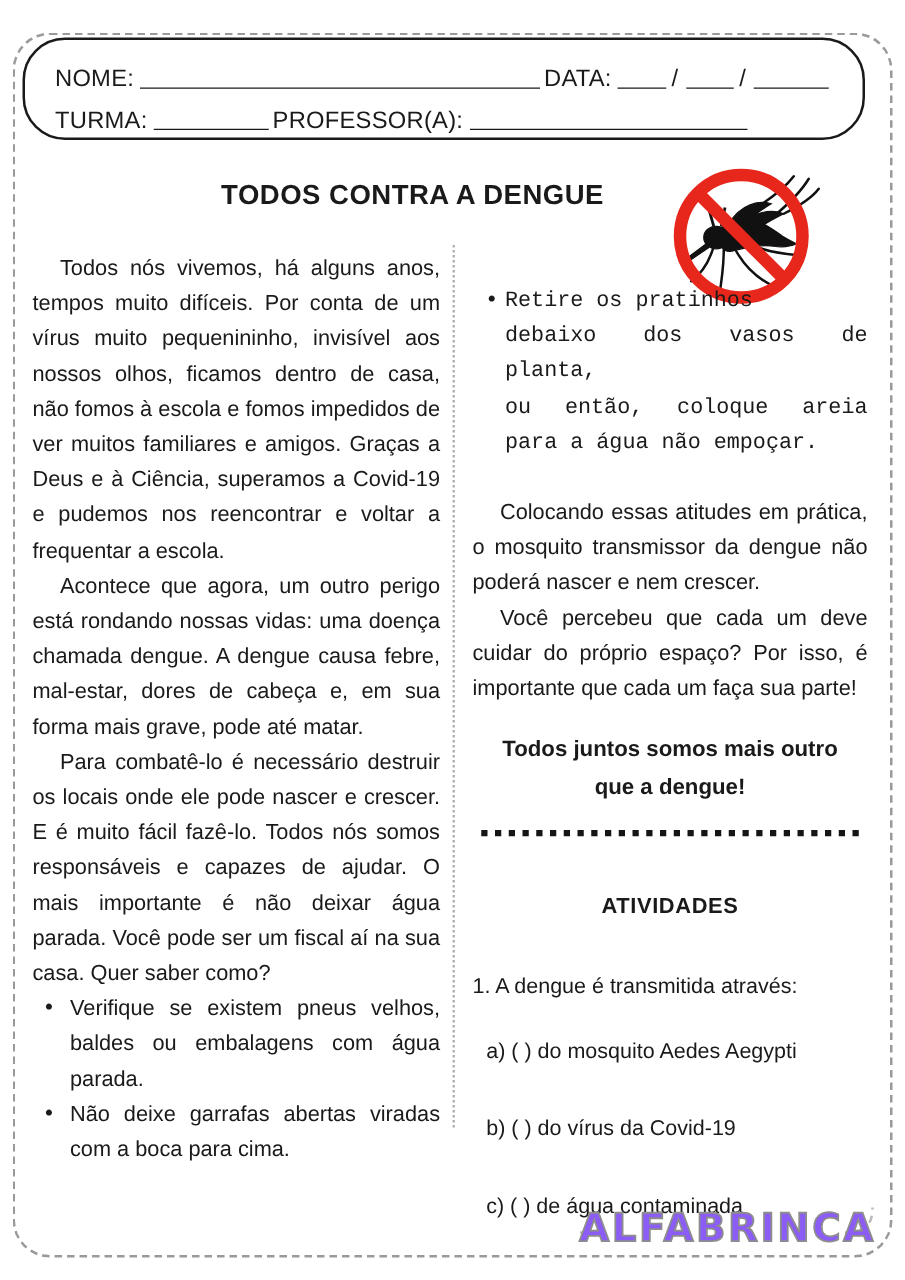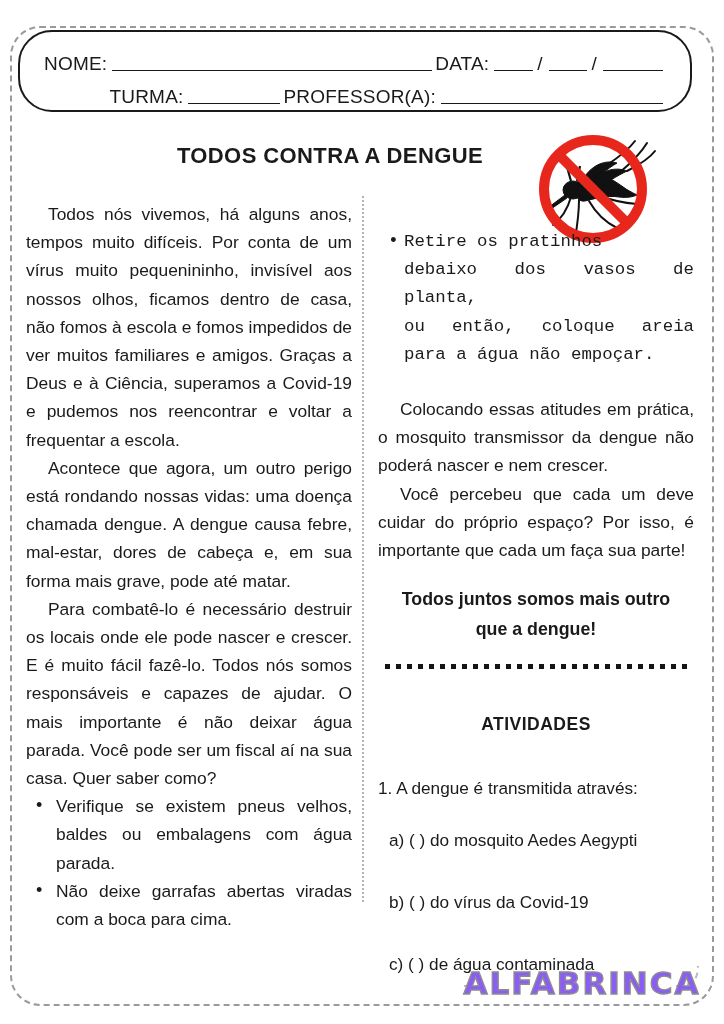--- a/index.html
+++ b/index.html
@@ -42,21 +42,20 @@
     background: #ffffff;
     padding: 10px 0 0 0;
   }
   .hdr-row {
     display: flex;
     align-items: flex-end;
     padding: 0 24px;
     height: 33px;
     font-size: 19px;
     letter-spacing: 0.2px;
-    justify-content: flex-end;
   }
   .hdr-label { white-space: nowrap; }
   .rule {
     display: inline-block;
     border-bottom: 1.6px solid #1a1a1a;
     height: 1px;
     margin: 0 3px 4px 5px;
   }
   .r-name   { width: 330px; }
   .r-d1     { width: 40px; }

